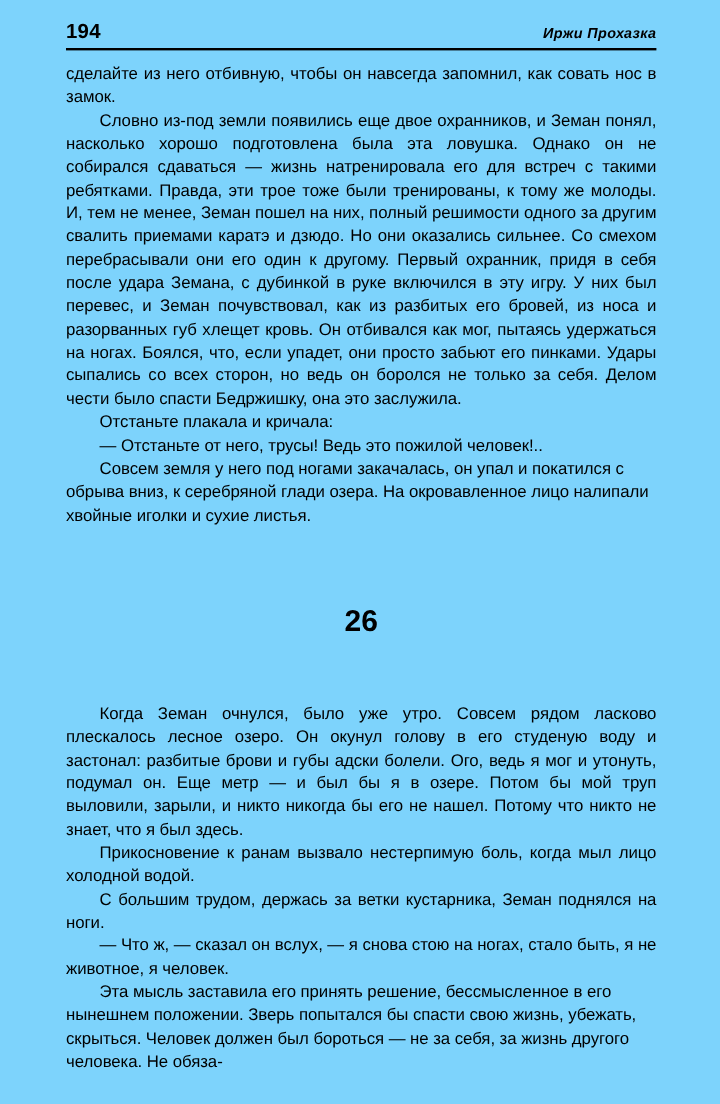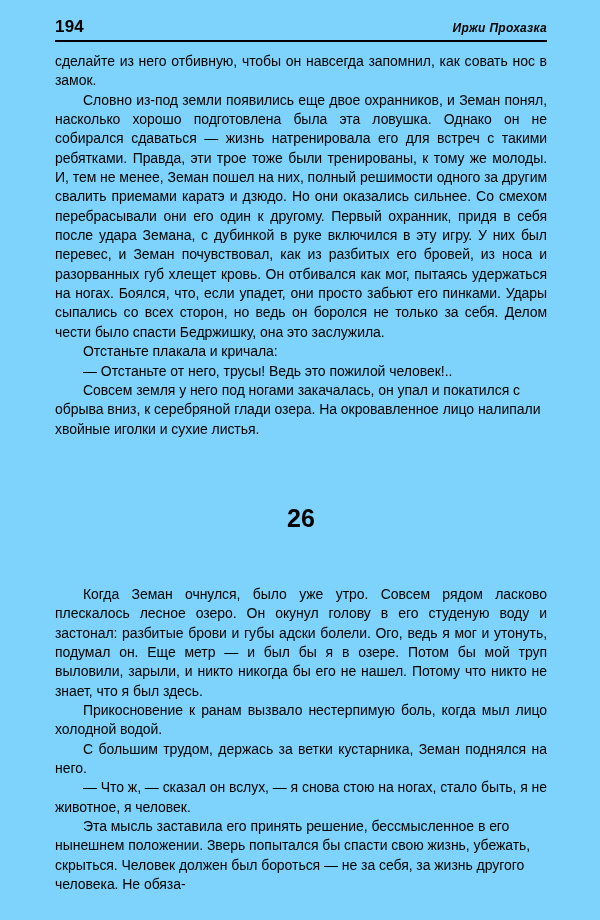--- a/index.html
+++ b/index.html
@@ -108,19 +108,19 @@
         <p class="para indent">Совсем земля у него под ногами закачалась, он упал и покатился с обрыва вниз, к серебряной глади озера. На окровавленное лицо налипали хвойные иголки и сухие листья.</p>
       </div>
 
     <div class="gap-before-chapter"></div>
     <p class="chapter-number">26</p>
     <div class="gap-after-chapter"></div>
 
     <div id="paras-after">
         <p class="para indent">Когда Земан очнулся, было уже утро. Совсем рядом ласково плескалось лесное озеро. Он окунул голову в его студеную воду и застонал: разбитые брови и губы адски болели. Ого, ведь я мог и утонуть, подумал он. Еще метр — и был бы я в озере. Потом бы мой труп выловили, зарыли, и никто никогда бы его не нашел. Потому что никто не знает, что я был здесь.</p>
         <p class="para indent">Прикосновение к ранам вызвало нестерпимую боль, когда мыл лицо холодной водой.</p>
-        <p class="para indent">С большим трудом, держась за ветки кустарника, Земан поднялся на него.</p>
+        <p class="para indent">С большим трудом, держась за ветки кустарника, Земан поднялся на ноги.</p>
         <p class="para indent">— Что ж, — сказал он вслух, — я снова стою на ногах, стало быть, я не животное, я человек.</p>
         <p class="para indent">Эта мысль заставила его принять решение, бессмысленное в его нынешнем положении. Зверь попытался бы спасти свою жизнь, убежать, скрыться. Человек должен был бороться — не за себя, за жизнь другого человека. Не обяза-</p>
       </div>
   </div>
 
 </div>
 
 </body></html>

